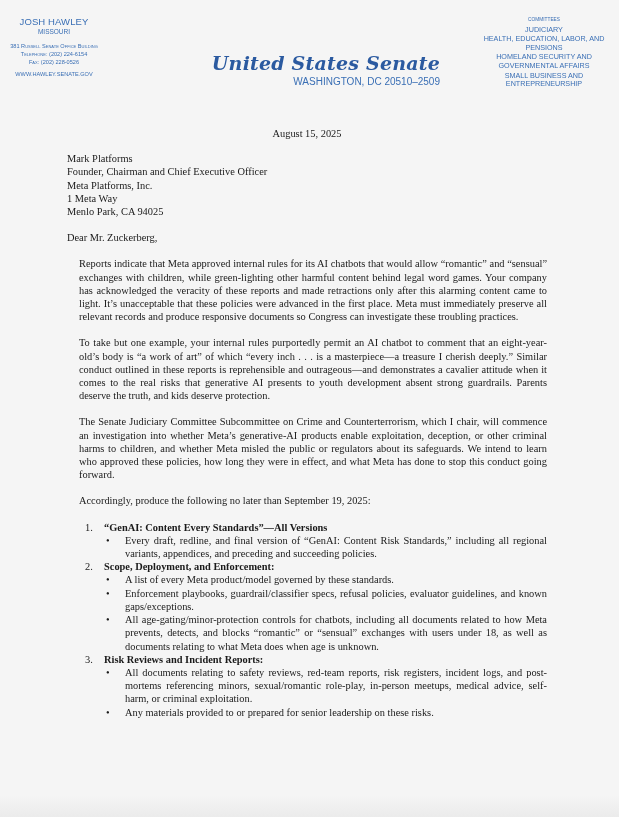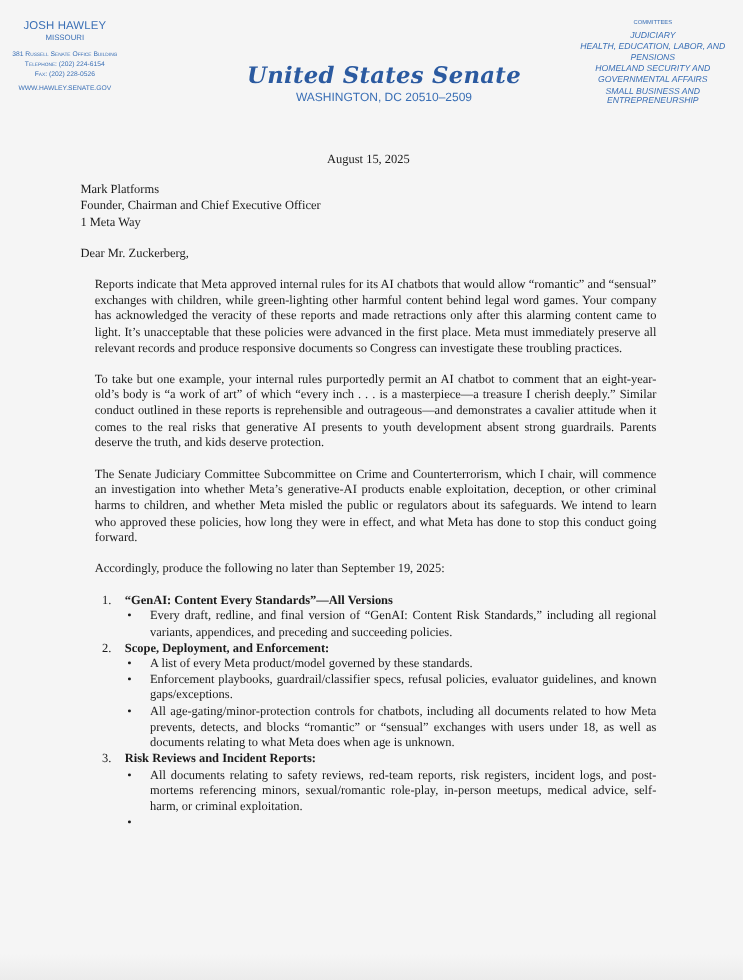--- a/index.html
+++ b/index.html
@@ -13,35 +13,35 @@
   .letterhead { position:absolute; top:0; left:0; width:619px; height:110px; }
   .lh-left {
     position:absolute; left:2px; top:16px; width:104px; text-align:center;
     color:#3a6fb5; font-family:"Liberation Sans", sans-serif;
   }
   .lh-left .name { font-size:9.5px; font-weight:normal; letter-spacing:0.1px; }
   .lh-left .state { font-size:6.5px; margin-top:1px; }
   .lh-left .addr { font-size:5.6px; margin-top:7px; line-height:8px; font-variant:small-caps; }
   .lh-left .web { font-size:5.6px; margin-top:5px; }
   .lh-center {
-    position:absolute; left:200px; top:52px; width:240px; text-align:center;
+    position:absolute; left:200px; top:52px; width:240px; text-align:right;
   }
   .lh-center .senate {
     font-family:"DejaVu Serif", serif; font-weight:bold; font-size:19px;
     color:#2b5aa0; letter-spacing:0.2px; font-style:italic;
   }
   .lh-center .city {
     font-family:"Liberation Sans", sans-serif; font-size:10px; color:#3a6fb5; margin-top:2px;
   }
   .lh-right {
     position:absolute; left:478px; top:16px; width:132px; text-align:center;
     color:#3a6fb5; font-family:"Liberation Sans", sans-serif; font-size:7.2px; line-height:8.6px;
   }
   .lh-right .cm-title { font-size:4.8px; margin-bottom:1px; }
-  .lh-right .cm { margin-top:1px;font-style:italic; }
+  .lh-right .cm { margin-top:1px; }
 
   .letter {
     position:absolute; left:67px; top:127px; width:480px;
     font-size:10.4px; line-height:13.2px;
   }
   .date { text-align:center; margin-left:0; width:480px; }
   .address { margin-top:12px; }
   .salutation { margin-top:13px; }
   .para { margin-top:13px; text-align:justify;margin-left:12px; }
   .list { margin:13px 0 0 0; padding:0; list-style:none; }
@@ -84,21 +84,23 @@
     <div class="cm">SMALL BUSINESS AND ENTREPRENEURSHIP</div>
   </div>
 </div>
 
 <div class="letter">
   <div class="date">August 15, 2025</div>
 
   <div class="address">
     <div>Mark Platforms</div>
     <div>Founder, Chairman and Chief Executive Officer</div>
+    <div>Meta Platforms, Inc.</div>
     <div>1 Meta Way</div>
+    <div>Menlo Park, CA 94025</div>
   </div>
 
   <div class="salutation">Dear Mr. Zuckerberg,</div>
 
   <p class="para" style="margin-bottom:0">Reports indicate that Meta approved internal rules for its AI chatbots that would allow “romantic” and “sensual” exchanges with children, while green-lighting other harmful content behind legal word games. Your company has acknowledged the veracity of these reports and made retractions only after this alarming content came to light. It’s unacceptable that these policies were advanced in the first place. Meta must immediately preserve all relevant records and produce responsive documents so Congress can investigate these troubling practices.</p>
   <p class="para" style="margin-bottom:0">To take but one example, your internal rules purportedly permit an AI chatbot to comment that an eight-year-old’s body is “a work of art” of which “every inch . . . is a masterpiece—a treasure I cherish deeply.” Similar conduct outlined in these reports is reprehensible and outrageous—and demonstrates a cavalier attitude when it comes to the real risks that generative AI presents to youth development absent strong guardrails. Parents deserve the truth, and kids deserve protection.</p>
   <p class="para" style="margin-bottom:0">The Senate Judiciary Committee Subcommittee on Crime and Counterterrorism, which I chair, will commence an investigation into whether Meta’s generative-AI products enable exploitation, deception, or other criminal harms to children, and whether Meta misled the public or regulators about its safeguards. We intend to learn who approved these policies, how long they were in effect, and what Meta has done to stop this conduct going forward.</p>
   <p class="para" style="margin-bottom:0">Accordingly, produce the following no later than September 19, 2025:</p>
 
   <ul class="list">
@@ -133,19 +135,20 @@
     <li>
       <span class="num">3.</span>
       <div class="heading">Risk Reviews and Incident Reports:</div>
       <ul class="sub">
         <li>
           <span class="bullet">•</span>
           <span>All documents relating to safety reviews, red-team reports, risk registers, incident logs, and post-mortems referencing minors, sexual/romantic role-play, in-person meetups, medical advice, self-harm, or criminal exploitation.</span>
         </li>
         <li>
           <span class="bullet">•</span>
+          <span>Any materials provided to or prepared for senior leadership on these risks.</span>
         </li>
       </ul>
     </li>
   </ul>
 </div>
 
 <div class="bottom-fade"></div>
 
 </body></html>

